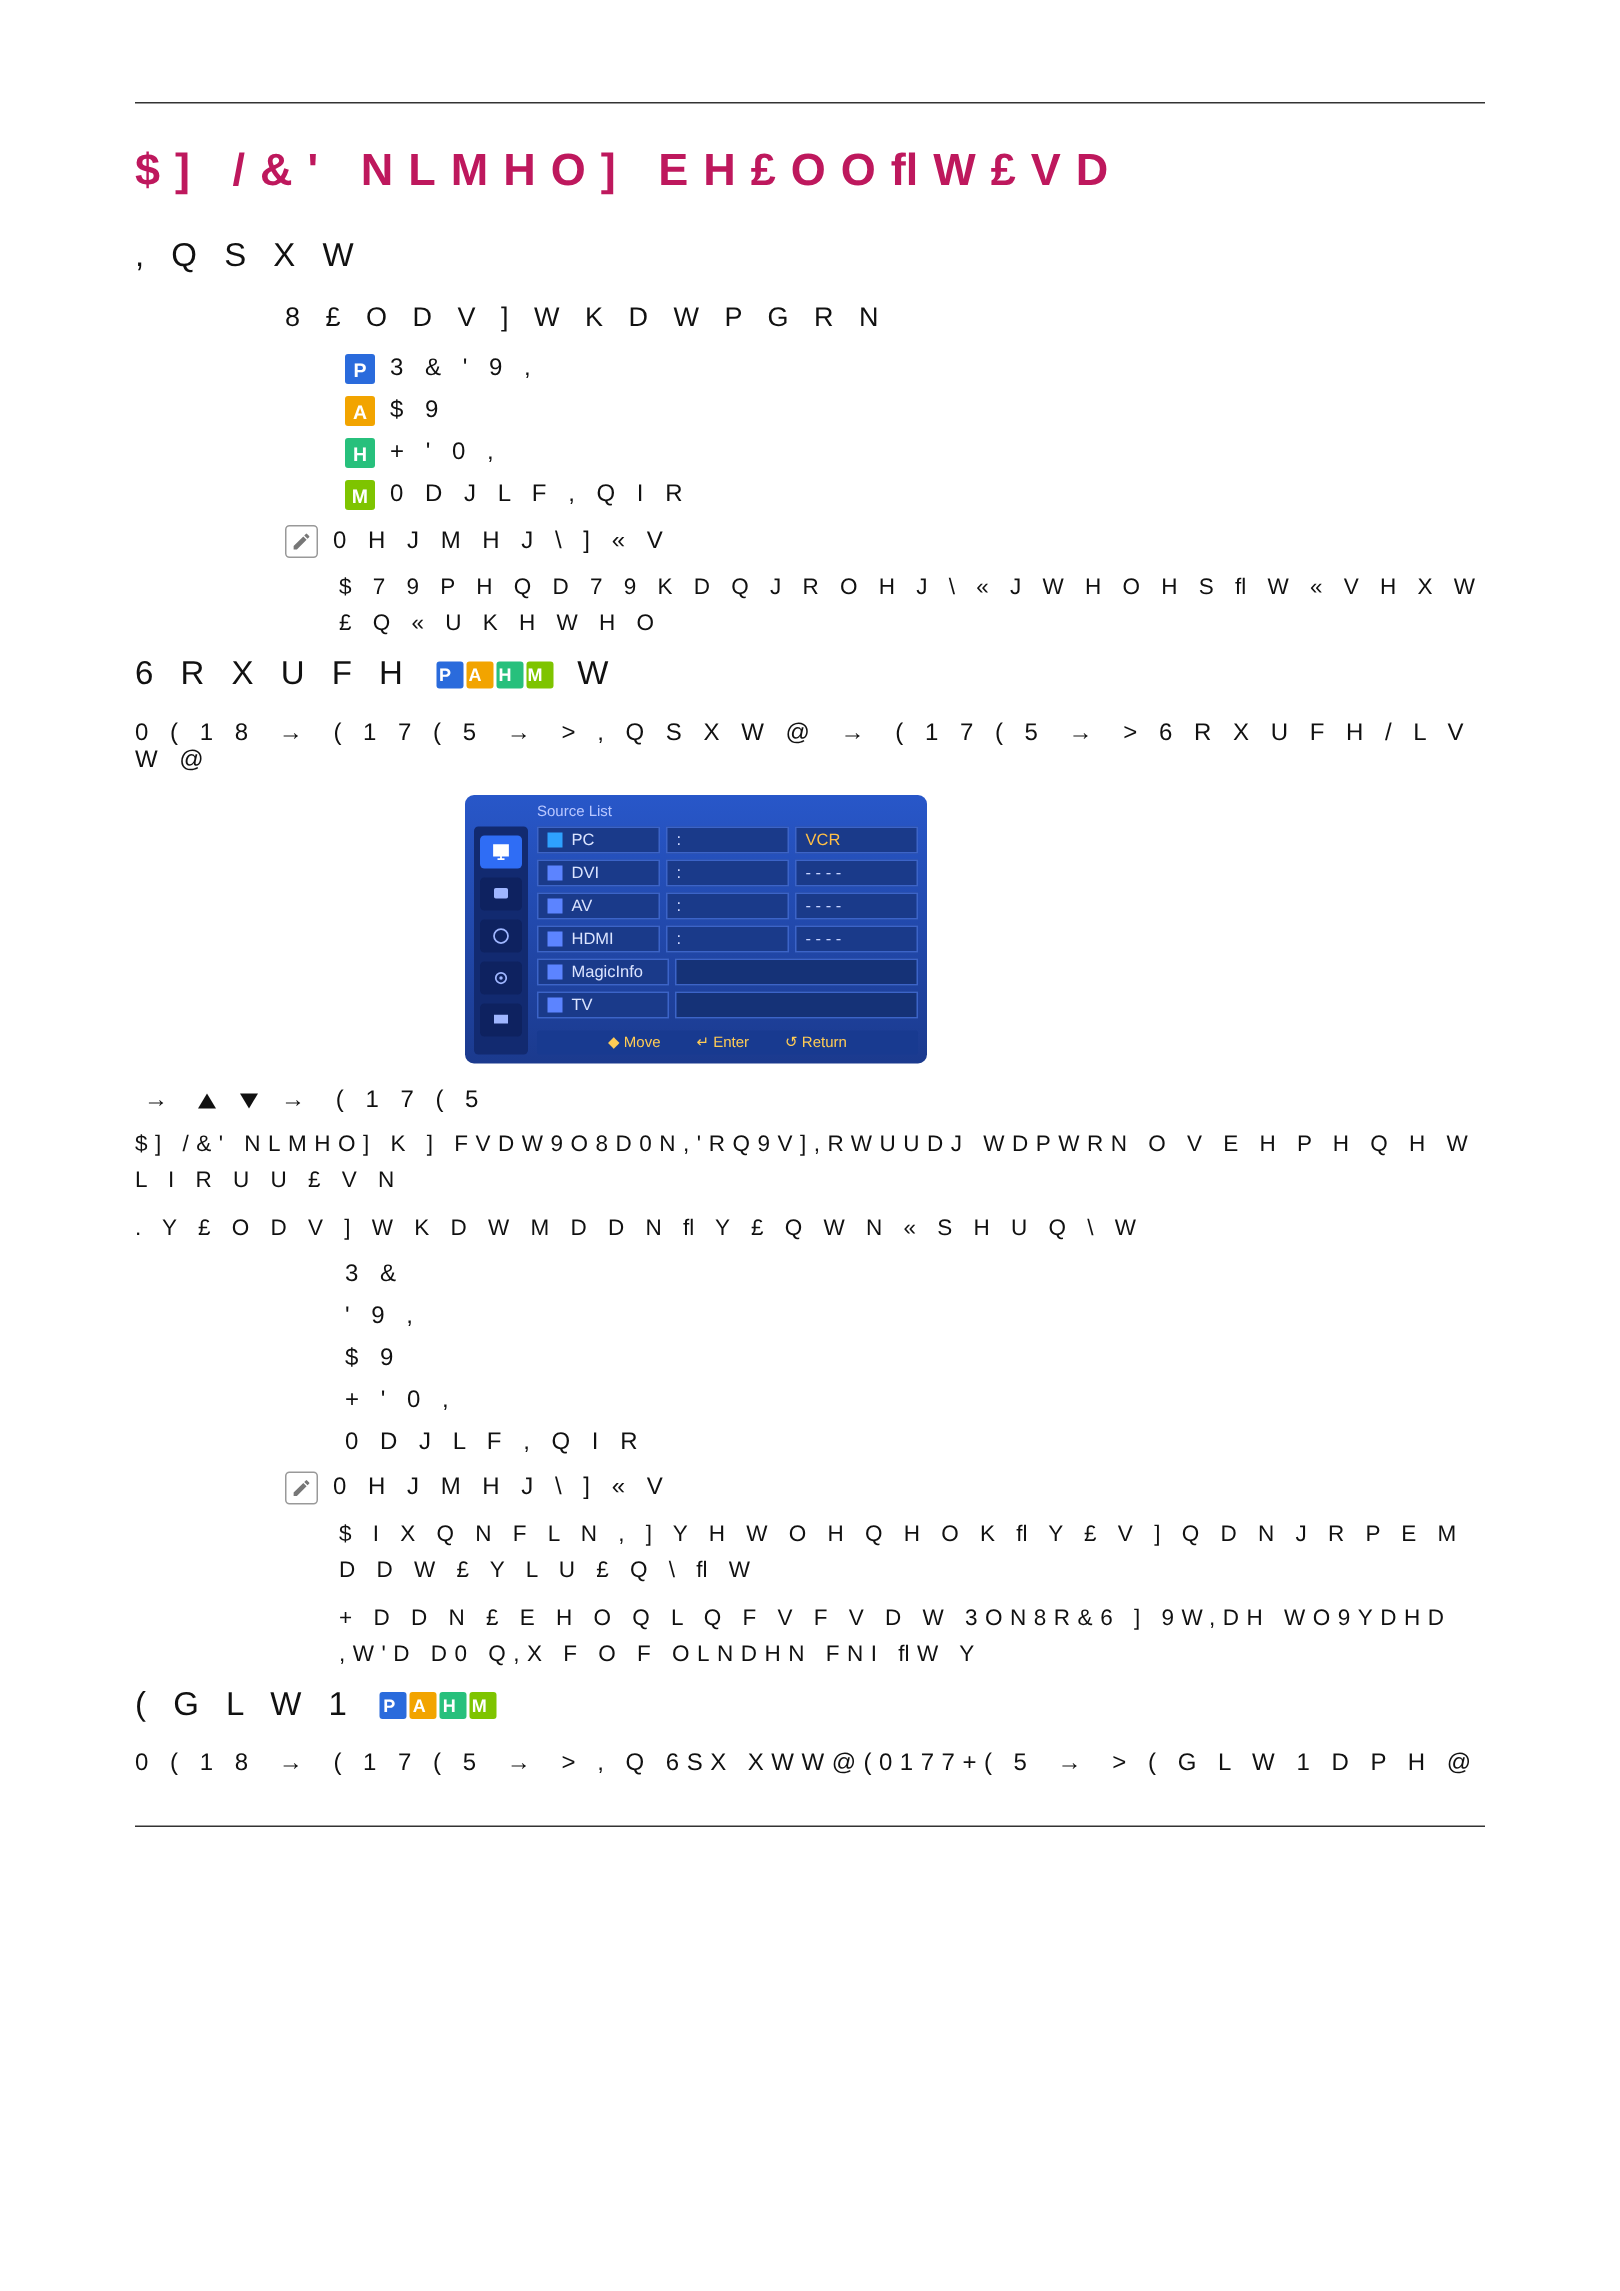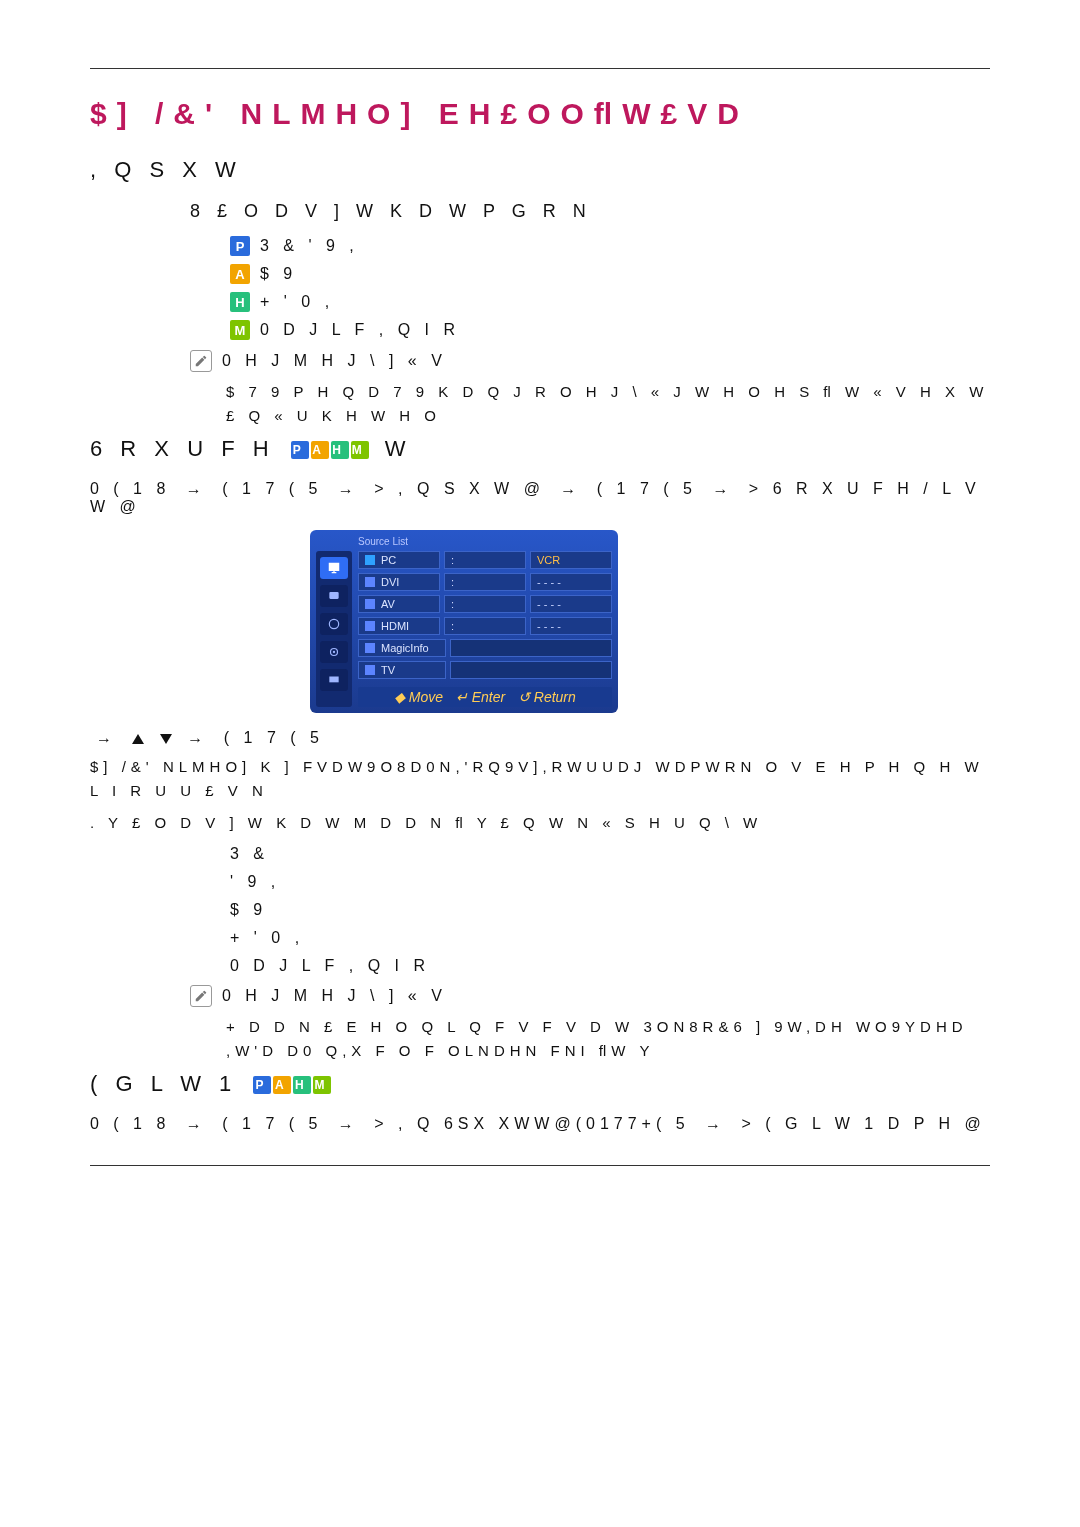--- a/index.html
+++ b/index.html
@@ -96,23 +96,23 @@
     padding: 2px 6px; height: 18px; display: flex; align-items: center;
     font-size: 11px;
     color: #dbe4ff;
   }
   .cell-r { color: #ffbf47; justify-content: flex-start; }
   .cell-dots { color: #d0d9ff; }
   .cell-dash { color: #c7d3ff; }
   .cell .bullet { width: 10px; height: 10px; background: #5c84ff; margin-right: 6px; display: inline-block; }
   .cell .bullet.hl { background: #2ea1ff; }
   .footer-bar {
-    margin-top: 4px; padding: 2px 8px; display: flex; gap: 13px;
-    font-size: 14px; color: #e0b64b; justify-content: center;
-    background: #183a90; border-radius: 2px; font-style: italic;
+    margin-top: 4px; padding: 2px 8px; display: flex; gap: 24px;
+    font-size: 10px; color: #e0b64b; justify-content: center;
+    background: #183a90; border-radius: 2px;
   }
   .footer-bar span { color: #ffcc55; }
   .plain-list { margin-left: 140px; }
   .plain-list .row { margin: 10px 0; }
   .note-block { margin-left: 100px; margin-top: 10px; }
   .note-block .row { margin-bottom: 8px; }
   .bottom-rule { border-top: 1px solid #333; margin-top: 32px; }
 
   .pencil-svg { width: 14px; height: 14px; }
 </style>
@@ -303,20 +303,21 @@
 
 <div class="note-block">
   <div class="row">
     <span class="note-icon">
       <svg class="pencil-svg" viewBox="0 0 24 24">
           <path fill="#777" d="M3 17.25V21h3.75L17.81 9.94l-3.75-3.75L3 17.25zM20.71 7.04a1 1 0 0 0 0-1.41l-2.34-2.34a1 1 0 0 0-1.41 0L15.13 5.12l3.75 3.75 1.83-1.83z"></path>
         </svg>
     </span>
     <span class="label">0 H J M H J \ ] « V</span>
   </div>
+  <div class="wide para" style="margin-left:36px">$  I X Q N F L   N , ] Y H W O H Q   H O  K ﬂ Y £ V ] Q D N  J R P E M D  D  W £ Y L U £ Q \ ﬂ W</div>
   <div class="wide para" style="margin-left:36px">+ D   D  N £ E H O  Q L Q F V  F V D W 3ON8R&amp;6 ] 9W,DH WO9YDHD ,W'D D0 Q,X F O F OLNDHN FNI ﬂW Y</div>
 </div>
 
 <h2 class="section">
   <span>( G L W  1</span>
   <span class="badges-inline">
     <span class="badge badge-p">P</span>
     <span class="badge badge-a">A</span>
     <span class="badge badge-h">H</span>
     <span class="badge badge-m">M</span>

